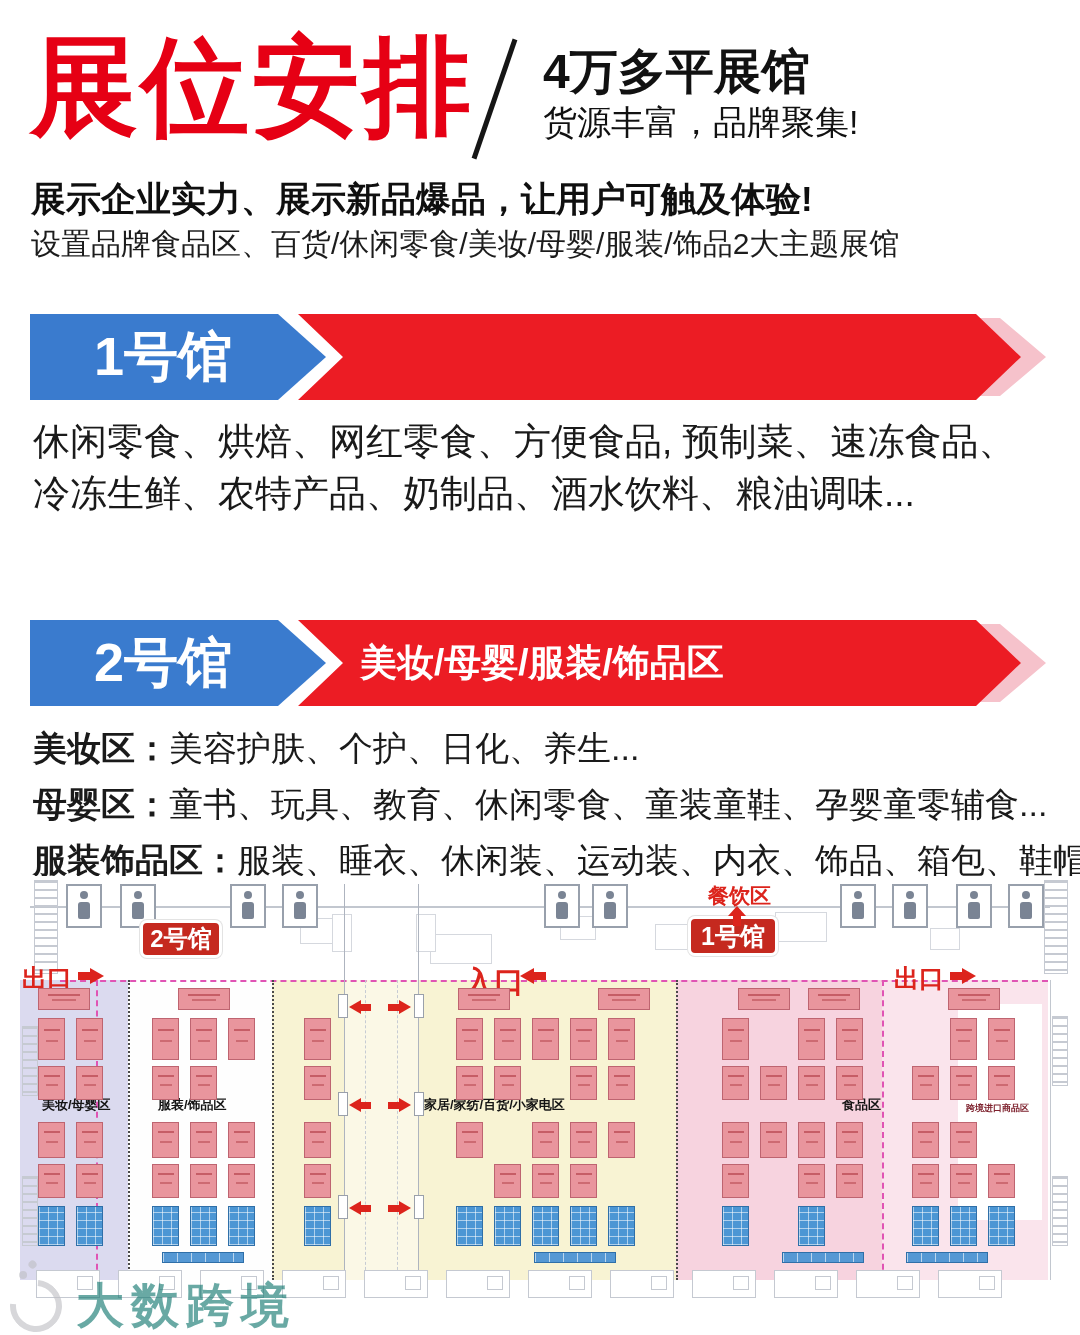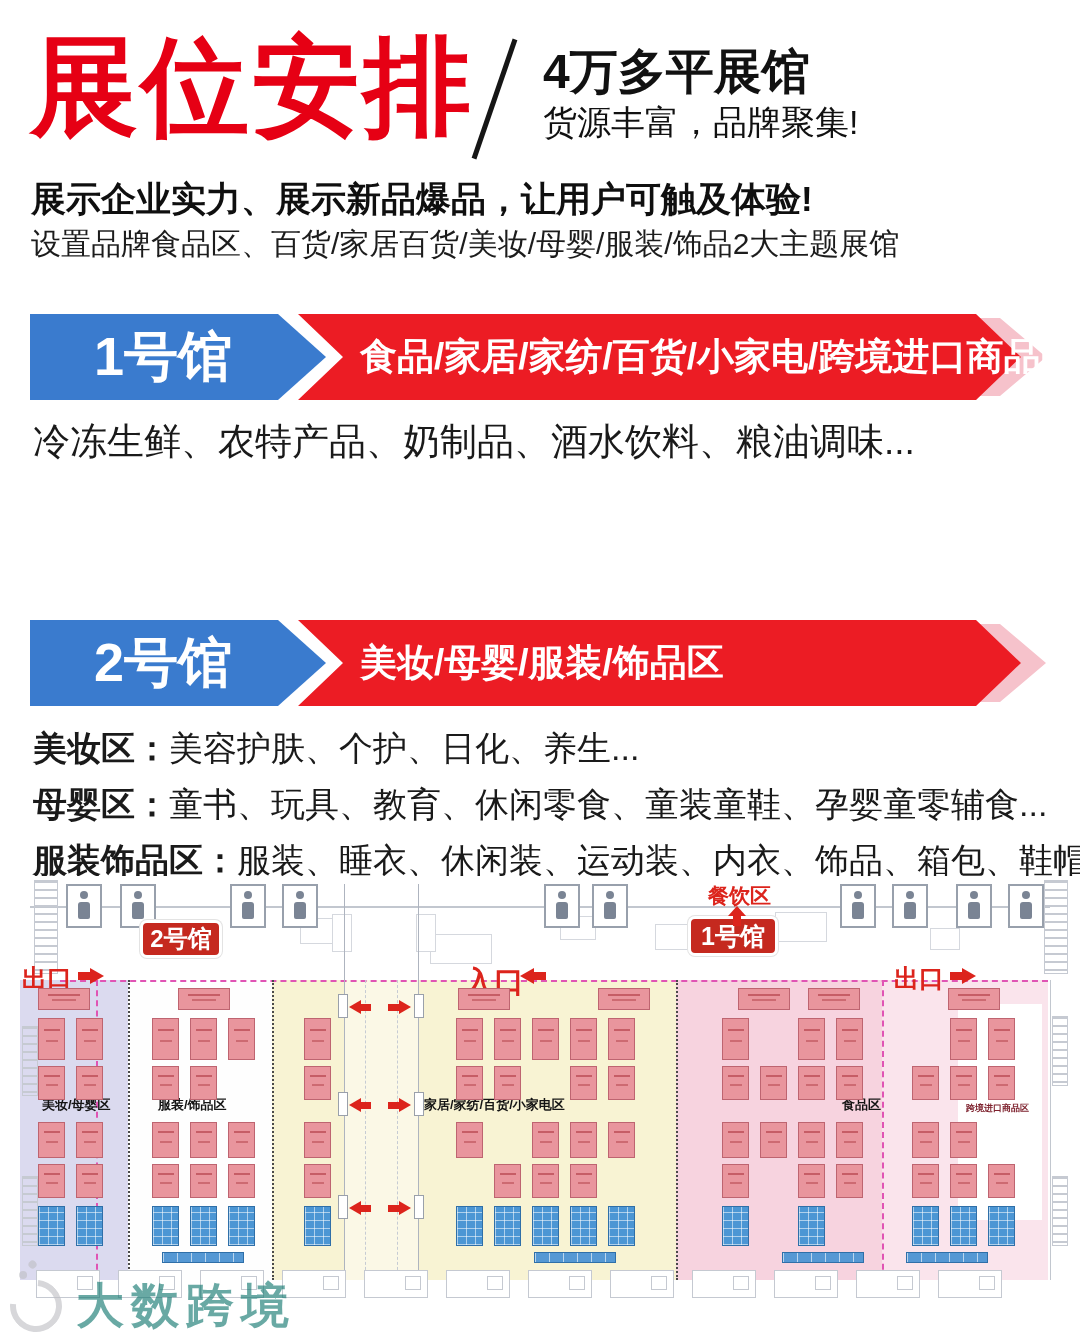--- a/index.html
+++ b/index.html
@@ -83,33 +83,33 @@
   .wm-text{font-size:48px;font-weight:700;color:#0f766e;letter-spacing:7px;white-space:nowrap;}
 </style>
 </head>
 <body>
 
 <div class="abs main-title">展位安排</div>
 <div class="abs slash"></div>
 <div class="abs r-title">4万多平展馆</div>
 <div class="abs r-sub">货源丰富，品牌聚集!</div>
 <div class="abs tagline">展示企业实力、展示新品爆品，让用户可触及体验!</div>
-<div class="abs subline">设置品牌食品区、百货/家居百货/美妆/母婴/服装/饰品2大主题展馆</div>
+<div class="abs subline">设置品牌食品区、百货/休闲零食/美妆/母婴/服装/饰品2大主题展馆</div>
 
 <div id="banner1" class="abs banner">
   <svg width="1080" height="90" viewBox="0 0 1080 90">
     <polygon class="poly-pink" points="962,6 1000,6 1046,45 1000,84 962,84 1006,45"></polygon>
     <polygon class="poly-red" points="298,2 976,2 1021,45 976,88 298,88 343,45"></polygon>
     <polygon class="poly-blue" points="30,2 278,2 326,45 278,88 30,88"></polygon>
   </svg>
   <div class="hall-label">1号馆</div>
-  <div class="banner-text">食品/家居/家纺/百货/小家电/跨境进口商品区</div>
 </div>
 
 <div id="desc1" class="abs desc">
+  <div class="dl">休闲零食、烘焙、网红零食、方便食品, 预制菜、速冻食品、</div>
   <div class="dl">冷冻生鲜、农特产品、奶制品、酒水饮料、粮油调味...</div>
 </div>
 
 <div id="banner2" class="abs banner">
   <svg width="1080" height="90" viewBox="0 0 1080 90">
     <polygon class="poly-pink" points="962,6 1000,6 1046,45 1000,84 962,84 1006,45"></polygon>
     <polygon class="poly-red" points="298,2 976,2 1021,45 976,88 298,88 343,45"></polygon>
     <polygon class="poly-blue" points="30,2 278,2 326,45 278,88 30,88"></polygon>
   </svg>
   <div class="hall-label">2号馆</div>

